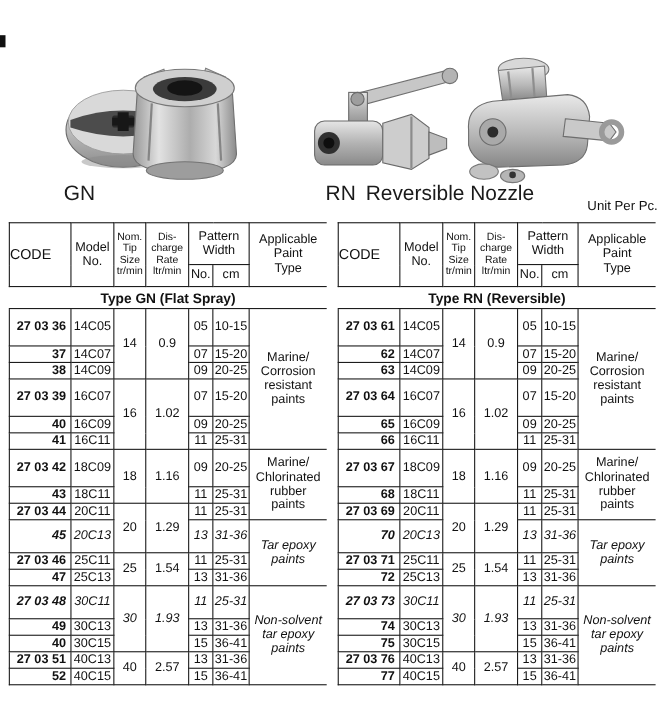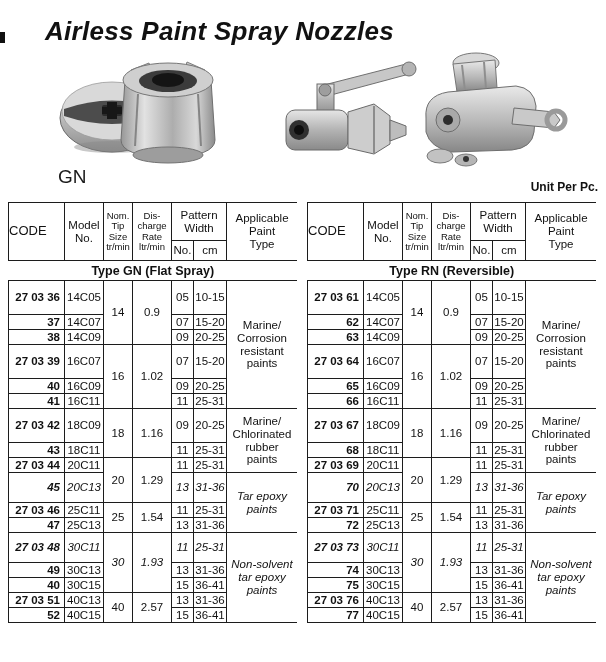--- a/index.html
+++ b/index.html
@@ -10,21 +10,21 @@
   .corner-mark{position:absolute;left:0;top:32px;width:5px;height:11px;background:#111;}
   .page-title{
     position:absolute;left:45px;top:16px;font-size:26px;font-weight:bold;
     font-style:italic;letter-spacing:0.3px;white-space:nowrap;
   }
   .photo{position:absolute;}
   .caption{position:absolute;font-size:19px;display:flex;white-space:nowrap;color:#1a1a1a;}
   .caption-gn{left:58px;top:166px;gap:2px;}
   .caption-rn{left:296px;top:166px;gap:9px;}
   .unit-note{position:absolute;top:180px;left:460px;width:138px;text-align:right;
-    font-size:12px;font-weight:700;}
+    font-size:12px;font-weight:400;}
   .tables{position:absolute;left:8px;top:202px;display:flex;gap:10px;}
   table{border-collapse:collapse;table-layout:fixed;width:289px;}
   td,th{border:1.6px solid #1c1c1c;padding:0;text-align:center;vertical-align:middle;
     font-weight:normal;font-size:11.5px;line-height:1.12;overflow:hidden;}
   .w-code{width:56px}.w-model{width:39px}.w-tip{width:29px}.w-rate{width:39px}
   .w-no{width:22px}.w-cm{width:33px}.w-paint{width:auto}
   thead tr:first-child{height:38px;}
   thead tr:last-child{height:20px;}
   .section-row{height:20px;margin-top:20px;}
   .section-row td{border-left:none;border-right:none;font-weight:bold;font-size:12.5px;}
@@ -38,21 +38,20 @@
   .footer-note{position:absolute;left:30px;top:629px;font-size:13px;}
   .footer-note .val{margin-left:12px;}
 </style>
 </head>
 <body>
 
 <div class="sheet">
 
   <div class="corner-mark"></div>
 
-  <div class="page-title">Airless Paint Spray Nozzles</div>
 
   <svg class="photo" style="left:56px;top:68px;" width="112" height="88" viewBox="0 0 112 88">
     <defs>
       <linearGradient id="g1" x1="0" y1="0" x2="0" y2="1">
         <stop offset="0" stop-color="#ececec"></stop>
           <stop offset="0.5" stop-color="#bdbdbd"></stop>
           <stop offset="1" stop-color="#8d8d8d"></stop>
       </linearGradient>
     </defs>
     <ellipse cx="56" cy="50" rx="52" ry="34" fill="url(#g1)" stroke="#6a6a6a" stroke-width="1"></ellipse>
@@ -121,20 +120,24 @@
     <circle cx="52" cy="74" r="5" fill="#2c2c2c"></circle>
     <path d="M118,62 L158,66 L164,74 L158,82 L116,78 Z" fill="#c9c9c9" stroke="#6e6e6e"></path>
     <circle cx="160" cy="74" r="9" fill="none" stroke="#9a9a9a" stroke-width="5"></circle>
     <ellipse cx="44" cy="110" rx="13" ry="7" fill="#c2c2c2" stroke="#787878"></ellipse>
     <ellipse cx="70" cy="114" rx="11" ry="6" fill="#b5b5b5" stroke="#787878"></ellipse>
     <circle cx="70" cy="113" r="3" fill="#333"></circle>
   </svg>
 
   <div class="caption caption-gn">
     <span>GN</span>
+  </div>
+  <div class="caption caption-rn">
+    <span>RN</span>
+    <span>Reversible Nozzle</span>
   </div>
 
   <div class="unit-note">Unit Per Pc.</div>
 
   <div class="tables">
     <table>
       <colgroup>
           <col class="w-code">
           <col class="w-model">
           <col class="w-tip">

